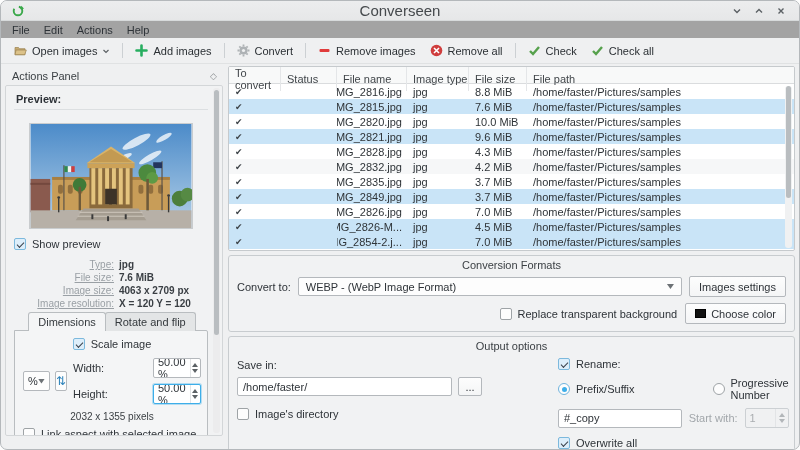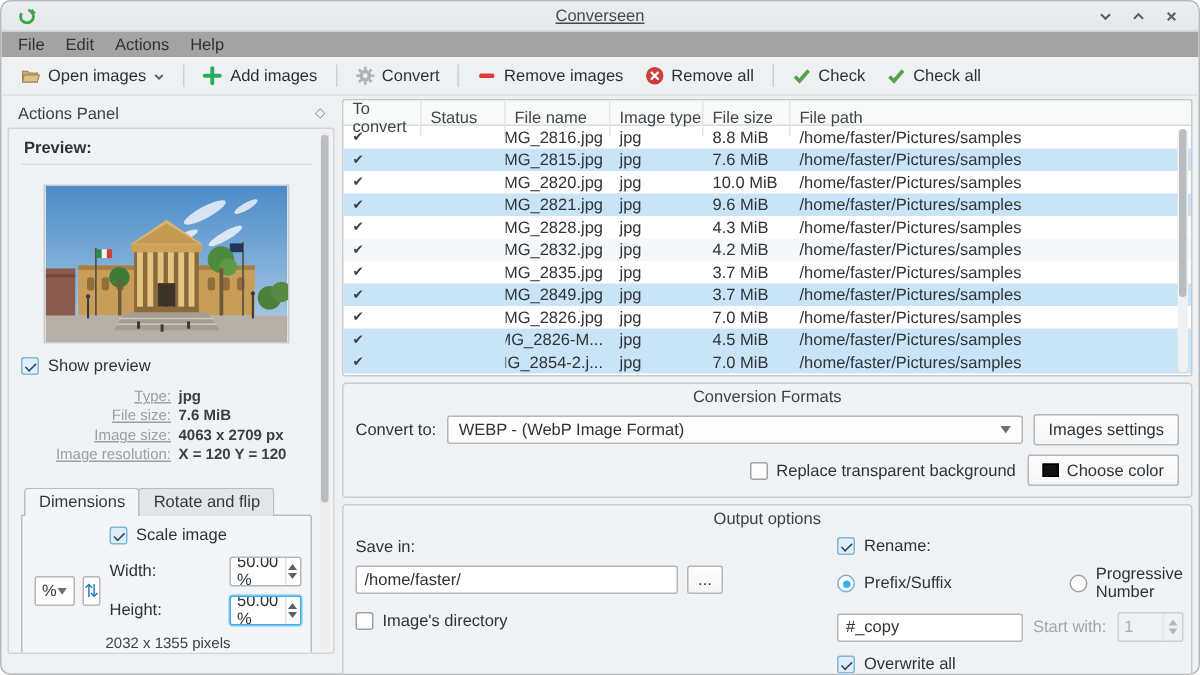--- a/index.html
+++ b/index.html
@@ -2,21 +2,21 @@
 <html><head>
 <meta charset="utf-8">
 <style>
   * { margin:0; padding:0; box-sizing:border-box; }
   html,body { width:800px; height:450px; background:#fdfdfd; font-family:"Liberation Sans","DejaVu Sans",sans-serif; }
   .window { position:relative; width:800px; height:450px; background:#eff0f1; border:1px solid #b4b8bb; border-radius:7px; overflow:hidden; display:flex; flex-direction:column; }
 
   
   .titlebar { position:relative; height:20px; flex:0 0 20px; background:linear-gradient(#ecedee,#e6e7e8); border-bottom:1px solid #d7dadb; display:flex; align-items:center; }
   .titlebar .app-icon { margin-left:11px; width:12px; height:12px; }
-  .titlebar .title { position:absolute; left:0; right:0; text-align:center; font-size:11px; color:#45494c;text-decoration:underline; }
+  .titlebar .title { position:absolute; left:0; right:0; text-align:center; font-size:15px; color:#45494c; }
   .win-controls { margin-left:auto; display:flex; gap:10px; padding-right:12px; z-index:2; }
   .win-btn { width:12px; height:12px; display:flex; align-items:center; justify-content:center; cursor:pointer; }
 
   
   .menubar { height:17px; flex:0 0 17px; display:flex; align-items:center; padding-left:4px; background:#a3a3a3; }
   .menu-item { font-size:11px; color:#2e3338; padding:1px 7px; border-radius:2px; cursor:default; }
 
   
   .toolbar { height:26px; flex:0 0 26px; display:flex; align-items:center; padding:0 6px; background:#eff0f1; border-bottom:1px solid #e0e2e3; }
   .tbtn { display:flex; align-items:center; gap:5px; font-size:11px; color:#2b3034; padding:3px 7px; border-radius:3px; cursor:pointer; white-space:nowrap; }
@@ -39,21 +39,21 @@
   .preview-frame svg { display:block; border:1px solid #c9ccce; }
   .cb-row { display:flex; align-items:center; gap:6px; font-size:11px; color:#2e3338; margin-top:9px; cursor:default; }
   .cb { width:12px; height:12px; border:1px solid #9ea3a6; border-radius:2px; background:#fdfdfd; position:relative; flex:0 0 12px; cursor:pointer; }
   .cb.checked { background:#ddeefa; border-color:#7cb9dd; }
   .cb.checked::after { content:''; position:absolute; left:2px; top:2.5px; width:6px; height:3px; border-left:1.6px solid #39404a; border-bottom:1.6px solid #39404a; transform:rotate(-45deg); }
   .info { margin-top:8px; }
   .info-row { display:grid; grid-template-columns:100px 1fr; gap:5px; font-size:10px; line-height:13px; }
   .info-row .lab { text-align:right; color:#9aa0a5;text-decoration:underline; }
   .info-row .val { font-weight:bold; color:#3a3f44; }
 
-  .tabs { display:flex; margin-top:15px; padding-left:2px; }
+  .tabs { display:flex; margin-top:2px; padding-left:2px;justify-content:center; }
   .tab { font-size:11px; padding:3px 9px 3px 9px; border:1px solid #b9bdc0; border-bottom:none; border-radius:3px 3px 0 0; background:#e3e5e6; color:#34393d; cursor:pointer; }
   .tab.active { background:#f4f5f6; position:relative; z-index:2; }
   .tab + .tab { margin-left:-1px; }
   .tabpanel { border:1px solid #b9bdc0; background:#f4f5f6; margin-top:-1px; border-radius:0 2px 2px 2px; padding:7px 6px 8px 8px; }
   .scale-row { display:flex; justify-content:center; margin-bottom:8px; }
   .dims-grid { display:grid; grid-template-columns:44px 74px 1fr; grid-template-rows:20px 20px; row-gap:6px; column-gap:6px; align-items:center; }
   .dim-label { font-size:11px; color:#2e3338; }
   .spin { display:flex; height:20px; background:#fff; border:1px solid #b4b8bc; border-radius:2px; overflow:hidden; }
   .spin.focused { border-color:#3daee9; box-shadow:0 0 0 1px rgba(61,174,233,.35); }
   .spin .v { flex:1; font-size:11px; color:#2e3338; padding:0 4px; display:flex; align-items:center; }

